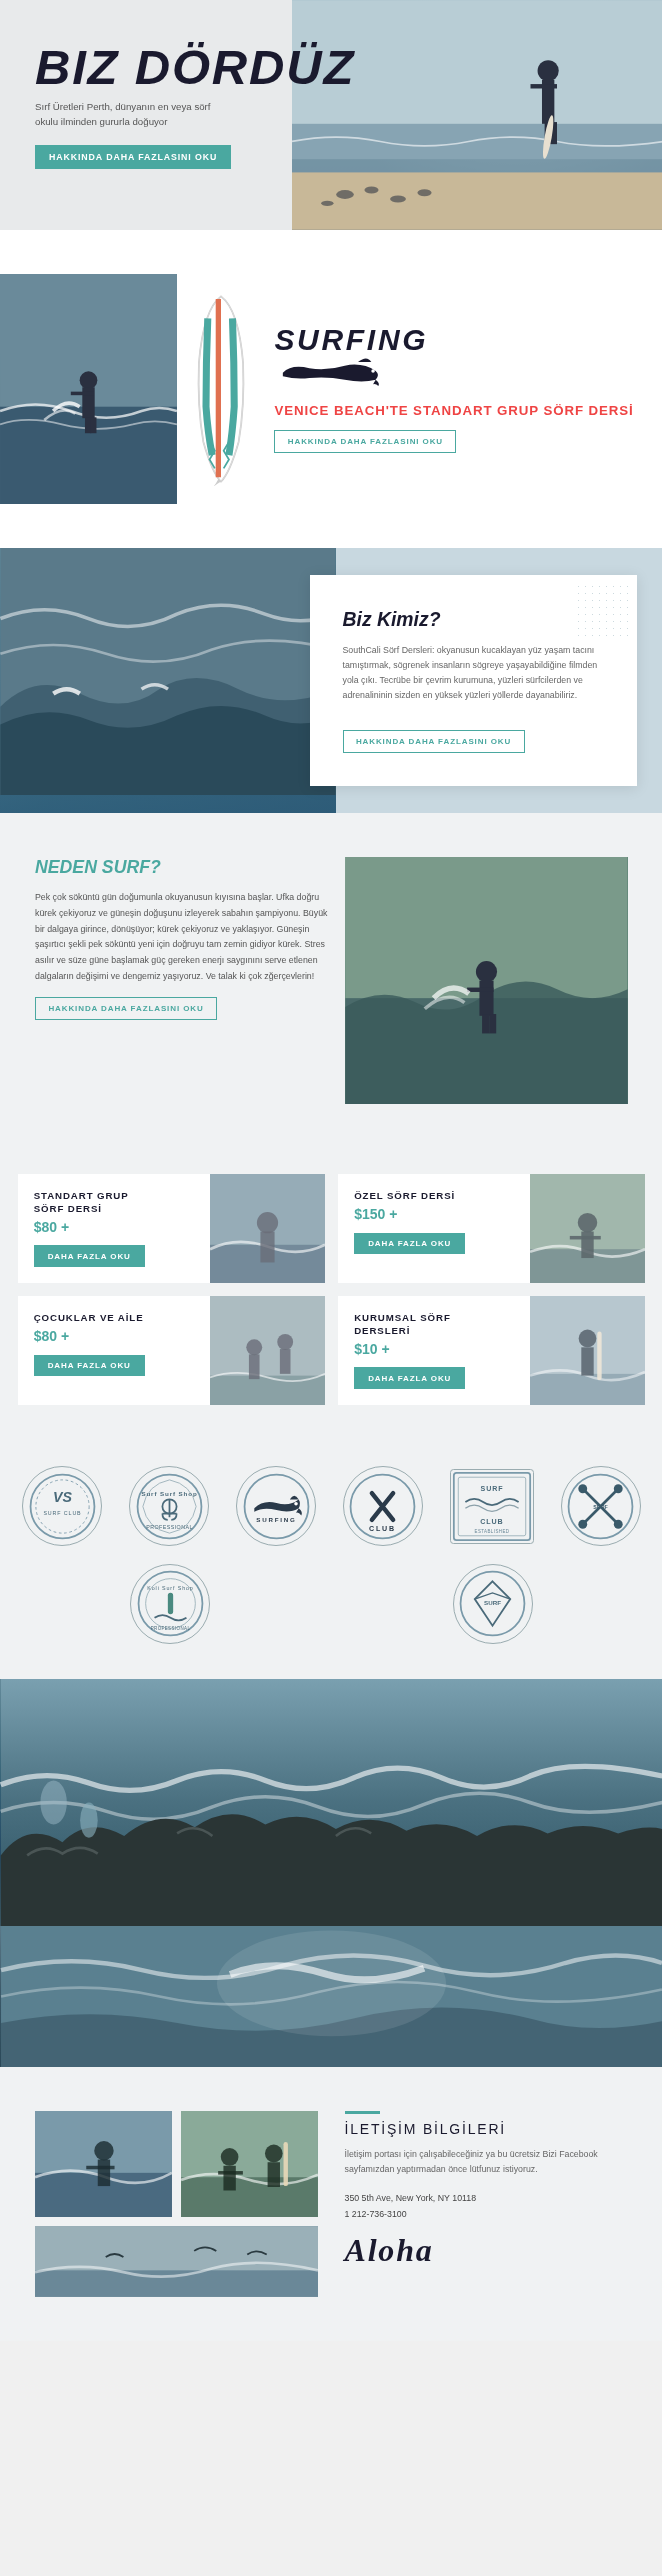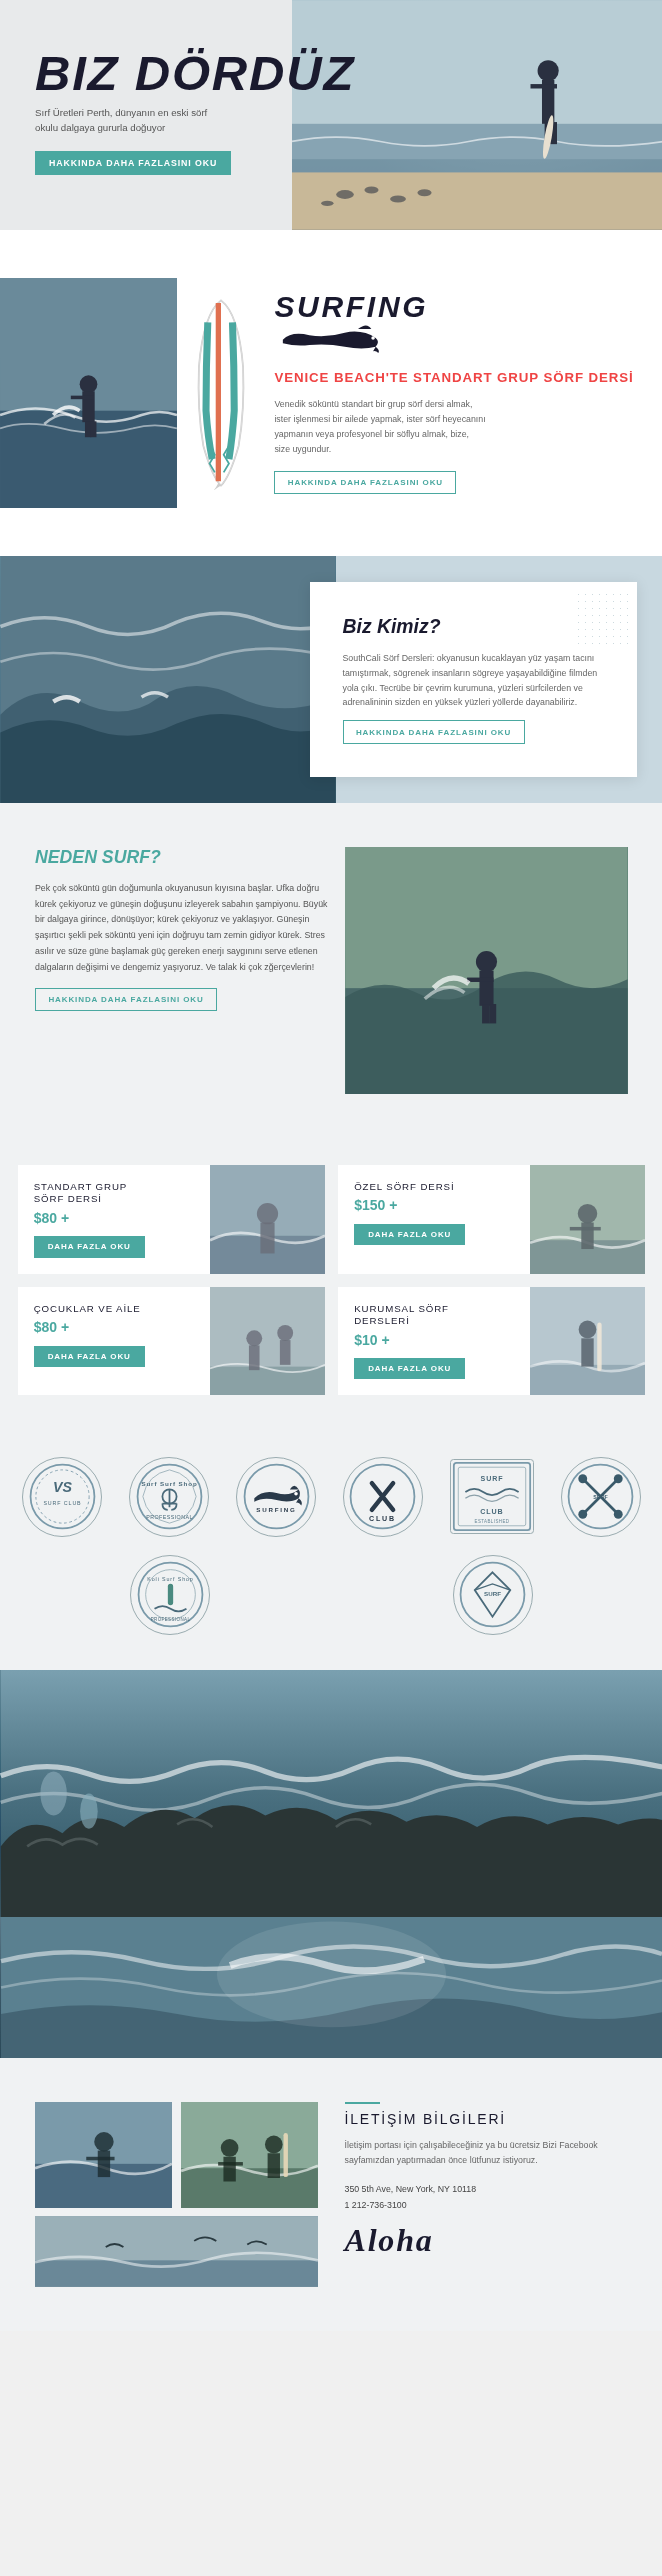--- a/index.html
+++ b/index.html
@@ -7,21 +7,21 @@
       font-family: 'Arial', sans-serif;
       background: #f0f0f0;
       width: 663px;
       overflow-x: hidden;
     }
 
     
     .hero-section {
       position: relative;
       background: #e8eaeb;
-      padding: 22px 0 0 0;
+      padding: 16px 0 0 0;
       min-height: 230px;
       display: flex;
       align-items: flex-start;
     }
     .hero-content {
       padding: 26.5px 35px;
       flex: 1;
       z-index: 2;
     }
     .hero-title {
@@ -167,21 +167,21 @@
       font-size: 19.4px;
       font-weight: 900;
       color: #1a1a2e;
       margin-bottom: 12.4px;
       font-style: italic;
     }
     .kimiz-text {
       font-size: 8.8px;
       color: #666;
       line-height: 1.7;
-      margin-bottom: 10px;
+      margin-bottom: 27px;
     }
 
     
     .neden-section {
       background: #f0f2f3;
       padding: 44px 35px;
       display: flex;
       gap: 0;
     }
     .neden-content {
@@ -220,21 +220,21 @@
       gap: 13.3px;
     }
     .price-card {
       background: #fff;
       padding: 16px;
       position: relative;
       overflow: hidden;
     }
     .price-card-title {
       font-size: 9.7px;
-      font-weight: 400;
+      font-weight: 700;
       text-transform: uppercase;
       color: #1a1a2e;
       letter-spacing: 0.9px;
       line-height: 1.3;
       margin-bottom: 3.5px;
     }
     .price-amount {
       font-size: 14px;
       font-weight: 900;
       color: #4aa8a0;
@@ -386,21 +386,21 @@
       stroke: #ccc;
       stroke-width: 2;
     }
   </style>
 </head>
 <body>
 
 <section class="hero-section">
   <div class="hero-content">
     <h1 class="hero-title">Biz Dördüz</h1>
-    <p class="hero-subtitle">Sırf Üretleri Perth, dünyanın en eski sörf okulu dalgaya gururla doğuyor</p>
+    <p class="hero-subtitle">Sırf Üretleri Perth, dünyanın en veya sörf okulu ilminden gururla doğuyor</p>
     <button class="btn-teal">HAKKINDA DAHA FAZLASINI OKU</button>
   </div>
   <div class="hero-image">
     <div class="hero-image-overlay">
       
       <svg width="371" height="230" viewBox="0 0 420 260">
 
         <rect width="420" height="180" fill="#b8cdd5"></rect>
 
         <rect y="140" width="420" height="80" fill="#7a9aaa" opacity="0.8"></rect>
@@ -477,21 +477,20 @@
         
         <svg width="115" height="31" viewBox="0 0 130 35">
           <path d="M10 20 Q20 10 40 15 Q60 18 80 12 Q100 8 115 18 Q120 22 115 28 Q100 32 80 28 Q60 24 40 26 Q25 28 10 24 Z" fill="#1a1a2e"></path>
           <path d="M95 8 Q105 0 110 8" fill="#1a1a2e"></path>
           <circle cx="112" cy="18" r="2" fill="white"></circle>
           <path d="M115 28 Q120 32 118 35 Q115 32 112 33 Z" fill="#1a1a2e"></path>
         </svg>
       </div>
     </div>
     <h2 class="venice-heading">VENICE BEACH'TE STANDART GRUP SÖRF DERSİ</h2>
-    <p class="venice-text">Venedik söküntü standart bir grup sörf dersi almak, ister işlenmesi bir ailede yapmak, ister sörf heyecanını yapmanın veya profesyonel bir söflyu almak, bize, size uygundur.</p>
     <button class="btn-outline-teal">HAKKINDA DAHA FAZLASINI OKU</button>
   </div>
 </section>
 
 <section class="kimiz-section">
   <div class="kimiz-image">
     <div class="wave-overlay"></div>
     <svg width="336" height="247" viewBox="0 0 380 280" style="position:absolute;top:0;left:0;">
       <rect width="380" height="280" fill="#5a7a8a"></rect>
 

